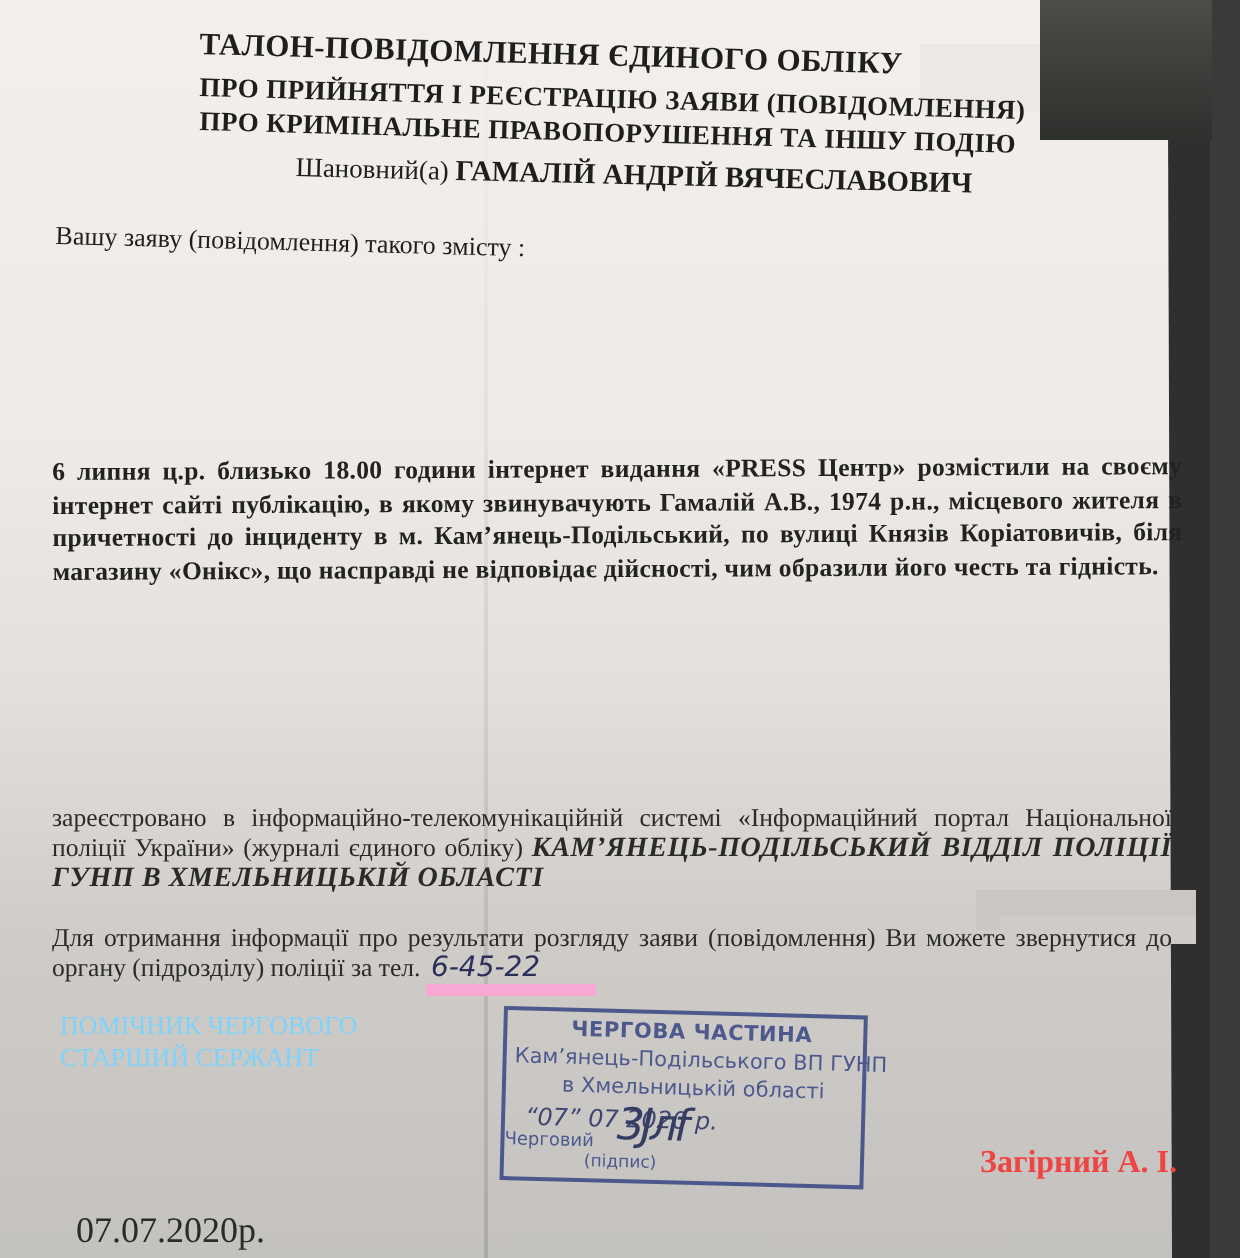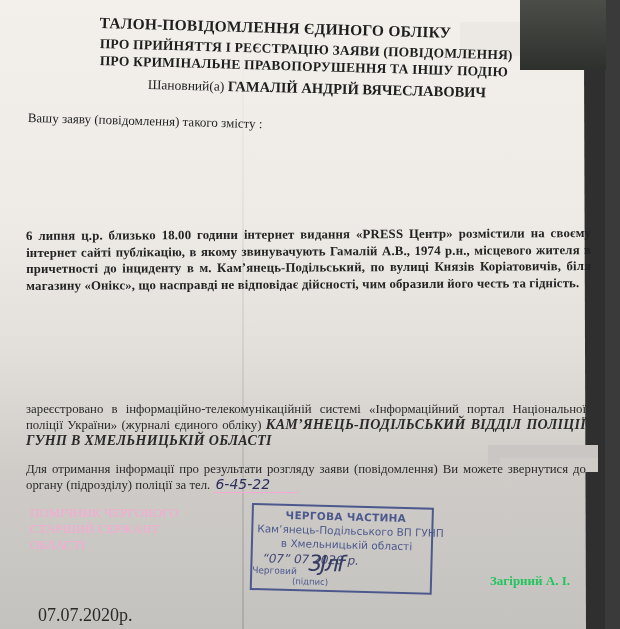--- a/index.html
+++ b/index.html
@@ -55,29 +55,29 @@
       position: absolute; left: 26px; top: 402px; width: 560px;
       font-size: 12.8px; line-height: 15px; text-align: justify; color: #2a2a2a;
     }
     .reg-block .bold { font-weight: bold; font-size: 14px; letter-spacing: 0.3px; font-style: italic; }
     .info-block {
       position: absolute; left: 26px; top: 462px; width: 560px;
       font-size: 12.8px; line-height: 15px; text-align: justify; color: #2a2a2a;
     }
     .handwrite {
       font-family: "DejaVu Sans", sans-serif; font-style: italic;
-      color: #2b2f5a; font-size: 14px; border-bottom: 1px solid #f9a8d4; padding: 0 28px 0 2px;
+      color: #2b2f5a; font-size: 14px; border-bottom: 6px solid #f9a8d4; padding: 0 28px 0 2px;
     }
     .signer {
       position: absolute; left: 30px; top: 505px; width: 210px;
-      font-size: 13px; line-height: 16px; color: #f9a8d4; text-transform: none;
+      font-size: 13px; line-height: 16px; color: #7dd3fc; text-transform: none;
     }
     .signer div { white-space: nowrap; }
     .date { position: absolute; left: 38px; top: 605px; font-size: 18px; color: #2a2a2a; }
-    .sign-name { position: absolute; left: 490px; top: 573px; font-size: 13px; font-weight: bold; color: #22c55e; }
+    .sign-name { position: absolute; left: 490px; top: 573px; font-size: 16px; font-weight: bold; color: #ef4444; }
 
     .stamp {
       position: absolute; left: 252px; top: 503px; width: 178px; height: 83px;
       border: 2px solid #3c4a86; color: #3c4a86;
       font-family: "DejaVu Sans", sans-serif;
       transform: rotate(1.5deg); transform-origin: left top;
       opacity: 0.88;
     }
     .stamp .s1 { position: absolute; left: 32px; top: 3px; font-size: 10.5px; font-weight: bold; letter-spacing: 0.3px; white-space: nowrap; }
     .stamp .s2 { position: absolute; left: 4px; top: 17px; font-size: 10.5px; white-space: nowrap; }
@@ -121,21 +121,20 @@
 </div>
 
 <div class="info-block">
   <span>Для отримання інформації про результати розгляду заяви (повідомлення) Ви можете звернутися до органу (підрозділу) поліції за тел.</span>
   <span class="handwrite">6-45-22</span>
 </div>
 
 <div class="signer">
   <div>ПОМІЧНИК ЧЕРГОВОГО</div>
   <div>СТАРШИЙ СЕРЖАНТ</div>
-  <div>ОБЛАСТІ</div>
 </div>
 
 <div class="date">07.07.2020р.</div>
 
 <div class="stamp">
   <div class="s1">ЧЕРГОВА ЧАСТИНА</div>
   <div class="s2">Кам’янець-Подільського ВП ГУНП</div>
   <div class="s3">в Хмельницькій області</div>
   <div class="s4">“07” 07 2020 р.</div>
   <div class="s5">Черговий</div>

